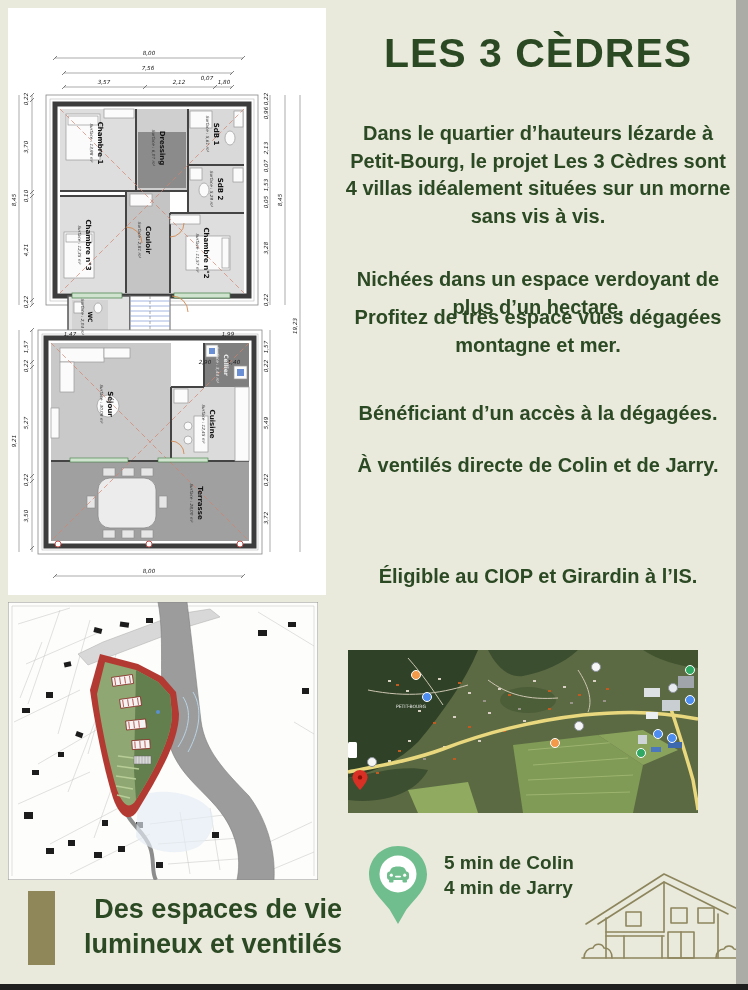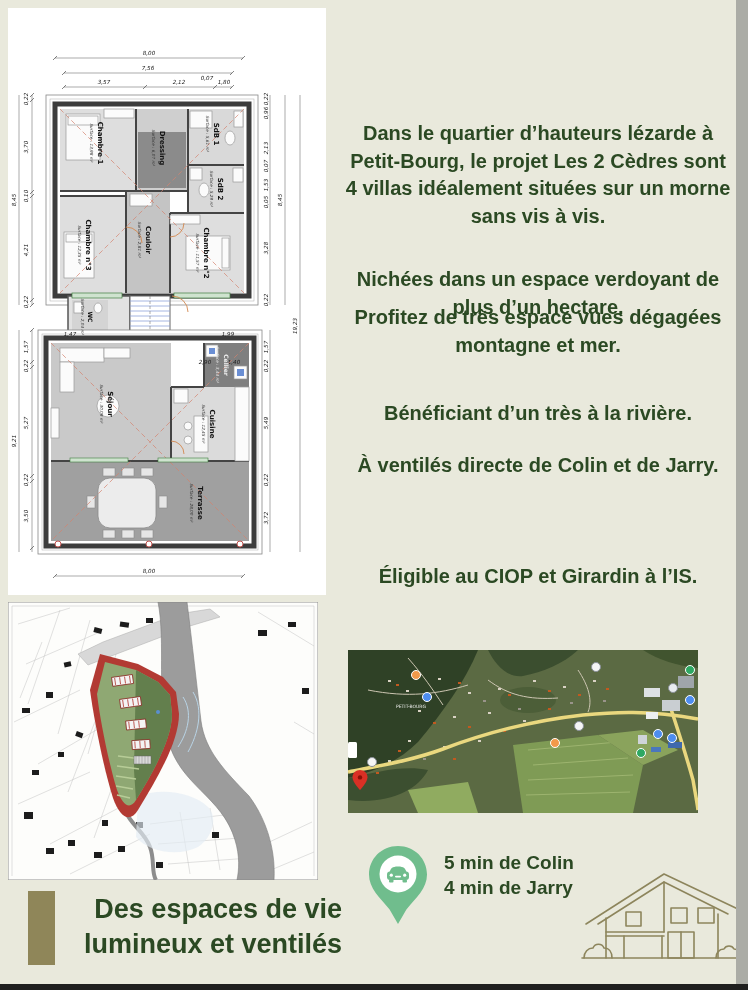--- a/index.html
+++ b/index.html
@@ -389,24 +389,25 @@
               <path d="M127,139 v7 M132,139 v7 M137,139 v7" stroke="#b23a33" stroke-width="0.8"></path>
             </g>
         </g>
         <rect x="126" y="154" width="17" height="8" fill="#d9d9d9" stroke="#666" stroke-width="0.5"></rect>
         <path d="M128,154 v8 M131,154 v8 M134,154 v8 M137,154 v8 M140,154 v8" stroke="#777" stroke-width="0.4"></path>
         <circle cx="150" cy="110" r="2" fill="#5a8fd0"></circle>
       </g>
     </svg>
   </div>
 
-  <p class="para p1">Dans le quartier d’hauteurs lézarde à Petit-Bourg, le projet Les 2 Cèdres sont 4 villas idéalement situées sur un morne sans vis à vis.</p>
+  <h1 class="title">LES 3 CÈDRES</h1>
+  <p class="para p1">Dans le quartier d’hauteurs lézarde à Petit-Bourg, le projet Les 3 Cèdres sont 4 villas idéalement situées sur un morne sans vis à vis.</p>
   <p class="para p2">Nichées dans un espace verdoyant de plus d’un hectare.</p>
   <p class="para p3">Profitez de très espace vues dégagées montagne et mer.</p>
-  <p class="para p4">Bénéficiant d’un très à la rivière.</p>
+  <p class="para p4">Bénéficiant d’un accès à la dégagées.</p>
   <p class="para p5">À ventilés directe de Colin et de Jarry.</p>
   <p class="para p6">Éligible au CIOP et Girardin à l’IS.</p>
 
   <div class="panel satmap">
     <svg viewBox="0 0 350 163" width="350" height="163">
       <rect width="350" height="163" fill="#5b6a43"></rect>
       <g>
         <path d="M0,0 L130,0 C118,30 95,62 70,92 C50,112 25,122 0,128 Z" fill="#2f4126"></path>
         <path d="M140,0 L230,0 C215,14 195,22 175,26 C160,28 148,16 140,0 Z" fill="#3b4e2f"></path>
         <path d="M295,0 L350,0 L350,18 C330,16 310,10 295,0 Z" fill="#41542f"></path>

